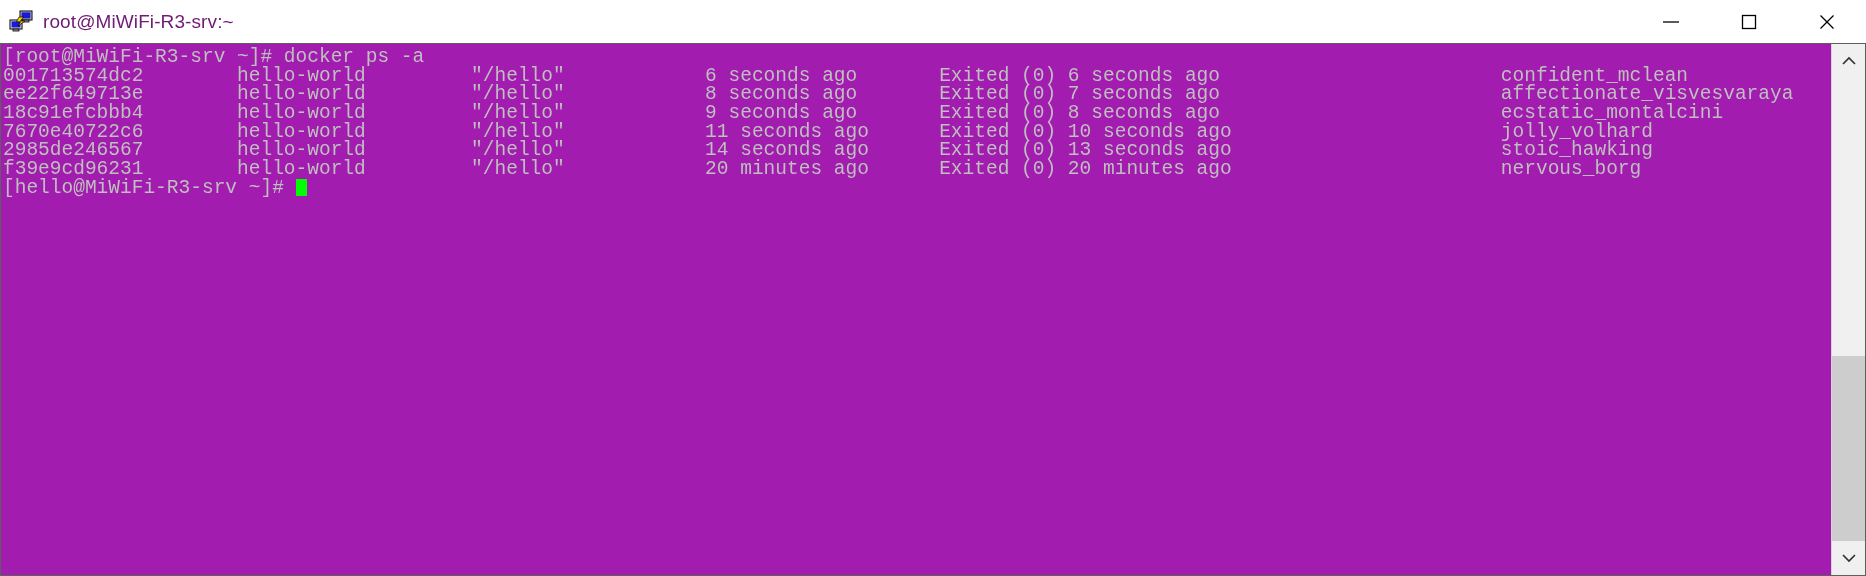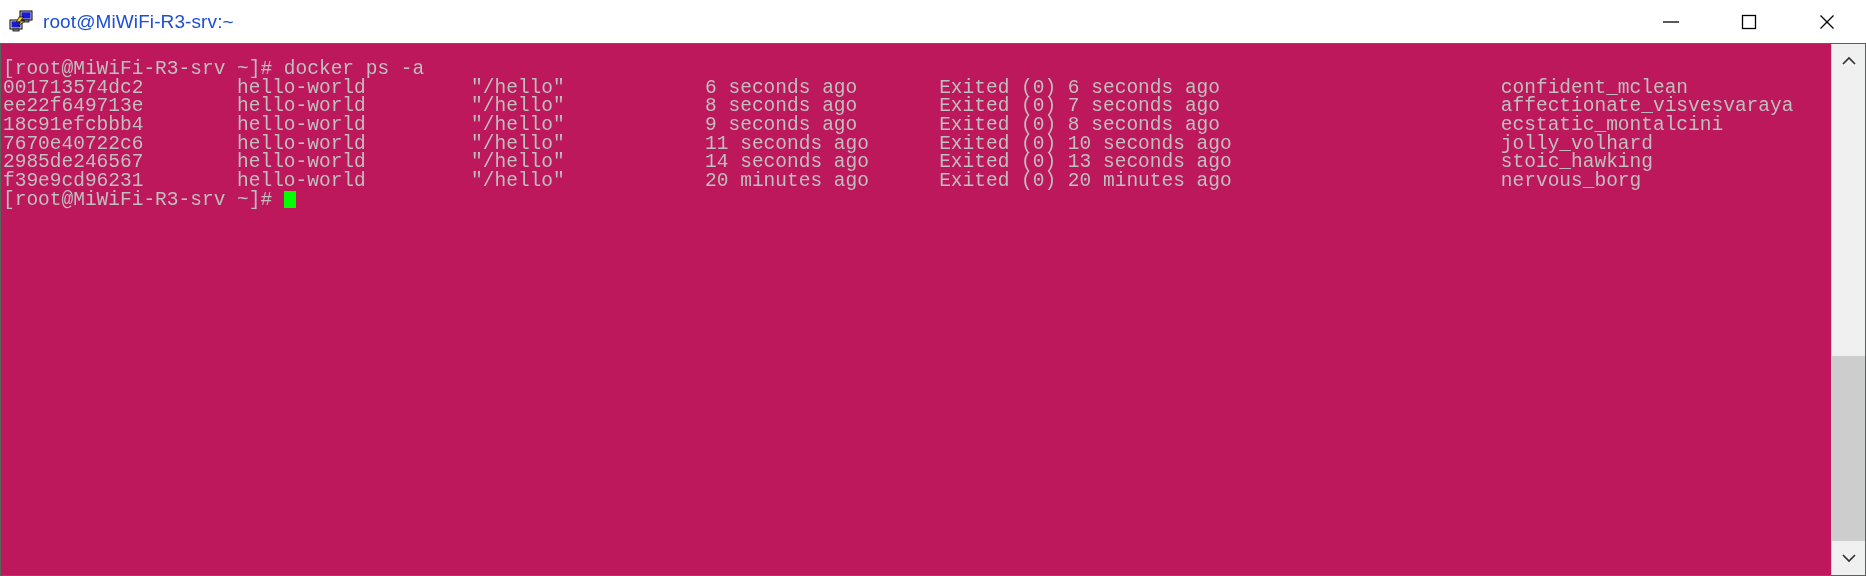--- a/index.html
+++ b/index.html
@@ -45,21 +45,21 @@
   }
   .app-icon {
     width: 26px;
     height: 24px;
     flex: 0 0 auto;
     display: block;
   }
   .title-text {
     font-family: "Liberation Sans", sans-serif;
     font-size: 19px;
-    color: #1d4ed8;
+    color: #701a75;
     white-space: nowrap;
     letter-spacing: 0.1px;
   }
 
   .window-controls {
     display: flex;
     align-items: stretch;
     height: 43px;
     flex: 0 0 auto;
   }
@@ -83,24 +83,24 @@
     position: relative;
     background: #000000;
     border: 1px solid #5c6159;
     border-top: none;
     box-sizing: border-box;
     overflow: hidden;
   }
 
   .term {
     flex: 1 1 auto;
-    background: #be185d;
+    background: #a21caf;
     overflow: hidden;
     position: relative;
-    padding: 16px 0 0 2px;
+    padding: 4px 0 0 2px;
     box-sizing: border-box;
   }
 
   .term-line {
     font-family: "Liberation Mono", "DejaVu Sans Mono", monospace;
     font-size: 19.5px;
     line-height: 18.7px;
     color: #bfbfbf;
     white-space: pre;
     letter-spacing: 0px;
@@ -201,21 +201,21 @@
   <div class="term-wrap">
 
     <div class="term">
       <div class="term-line">[root@MiWiFi-R3-srv ~]# docker ps -a</div>
       <div class="term-line">001713574dc2        hello-world         "/hello"            6 seconds ago       Exited (0) 6 seconds ago                        confident_mclean</div>
       <div class="term-line">ee22f649713e        hello-world         "/hello"            8 seconds ago       Exited (0) 7 seconds ago                        affectionate_visvesvaraya</div>
       <div class="term-line">18c91efcbbb4        hello-world         "/hello"            9 seconds ago       Exited (0) 8 seconds ago                        ecstatic_montalcini</div>
       <div class="term-line">7670e40722c6        hello-world         "/hello"            11 seconds ago      Exited (0) 10 seconds ago                       jolly_volhard</div>
       <div class="term-line">2985de246567        hello-world         "/hello"            14 seconds ago      Exited (0) 13 seconds ago                       stoic_hawking</div>
       <div class="term-line">f39e9cd96231        hello-world         "/hello"            20 minutes ago      Exited (0) 20 minutes ago                       nervous_borg</div>
-      <div class="term-line"><span>[root@MiWiFi-R3-srv ~]# </span><span class="cursor-block"></span></div>
+      <div class="term-line"><span>[hello@MiWiFi-R3-srv ~]# </span><span class="cursor-block"></span></div>
     </div>
 
     <div class="scrollbar">
       <div class="sb-arrow">
         <span>
           <svg width="16" height="10" viewBox="0 0 16 10" xmlns="http://www.w3.org/2000/svg">
             <polyline points="2,8 8,2 14,8" fill="none" stroke="#303030" stroke-width="1.6"></polyline>
           </svg>
         </span>
       </div>

